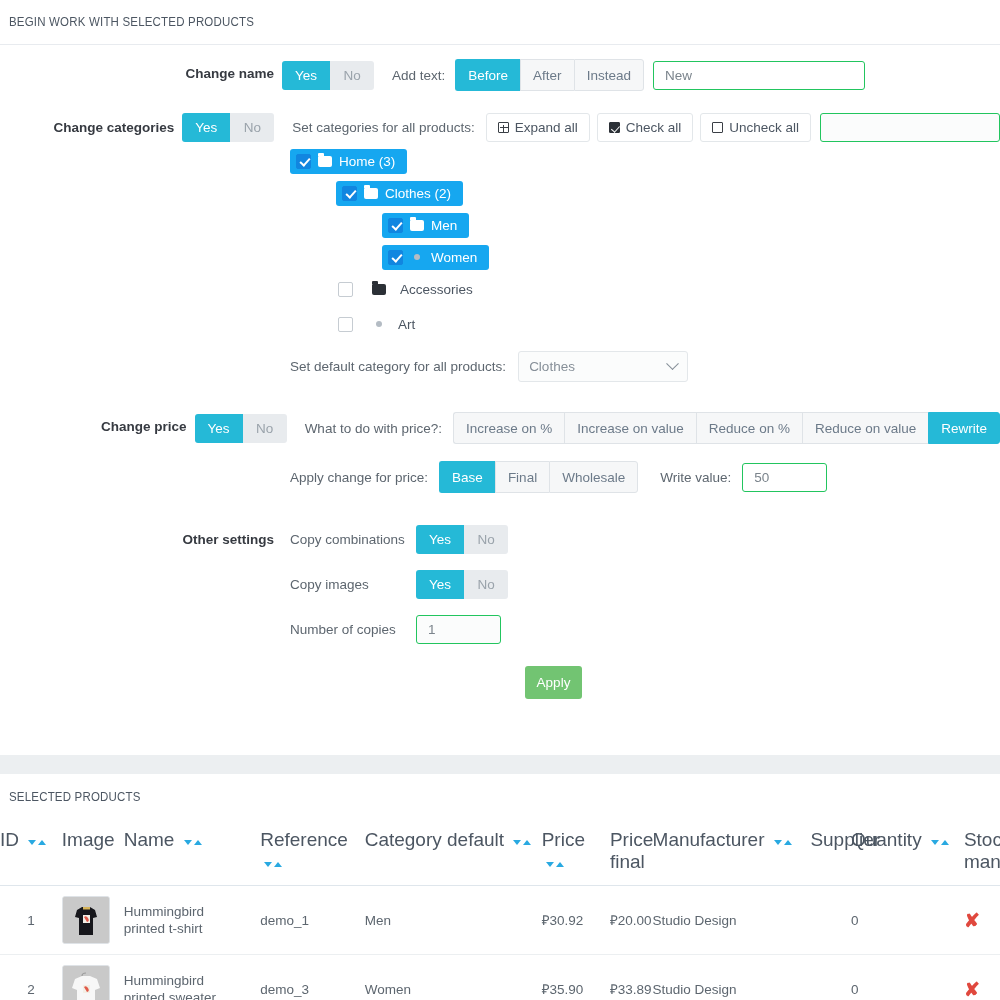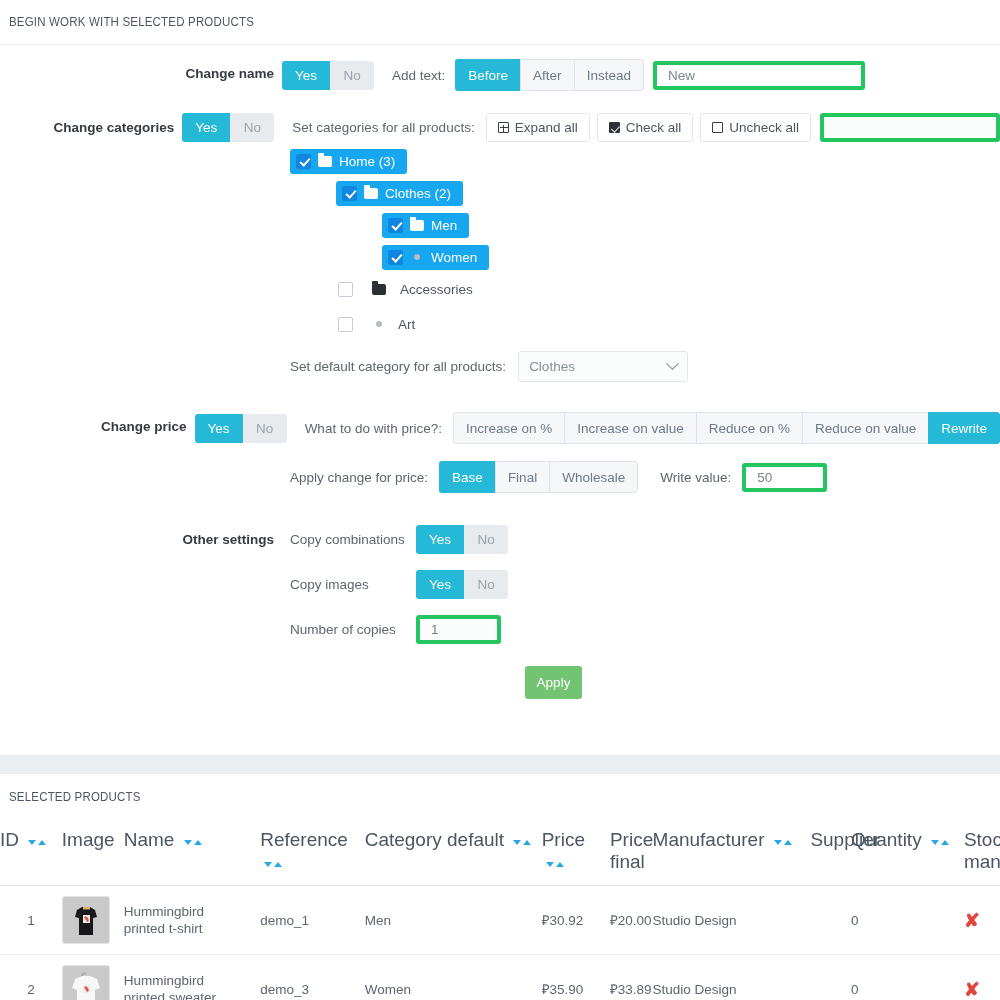--- a/index.html
+++ b/index.html
@@ -95,21 +95,21 @@
     font-size: 13.5px;
     white-space: nowrap;
   }
   .bg-btn:first-child { border-radius: 3px 0 0 3px; }
   .bg-btn:last-child  { border-radius: 0 3px 3px 0; border-right: 1px solid #dfe3e7; }
   .bg-btn.active { background: #25b9d7; border-color: #25b9d7; color: #fff; }
 
   
   .inp {
     height: 29px;
-    border: 4px solid #22c55e;
+    border: 1px solid #22c55e;
     border-radius: 3px;
     background: #fff;
     padding: 0 11px;
     font-size: 13.5px;
     color: #7b848c;
     font-family: "Liberation Sans", sans-serif;
     display: flex; align-items: center;
   }
 
   

